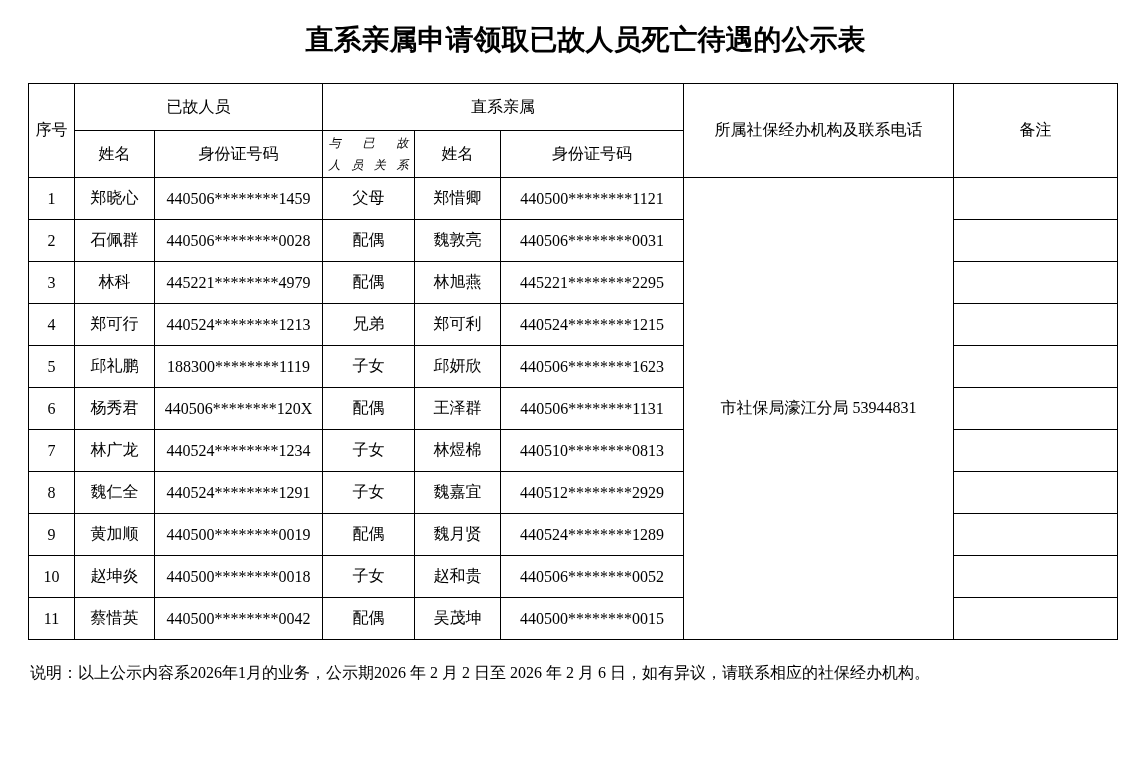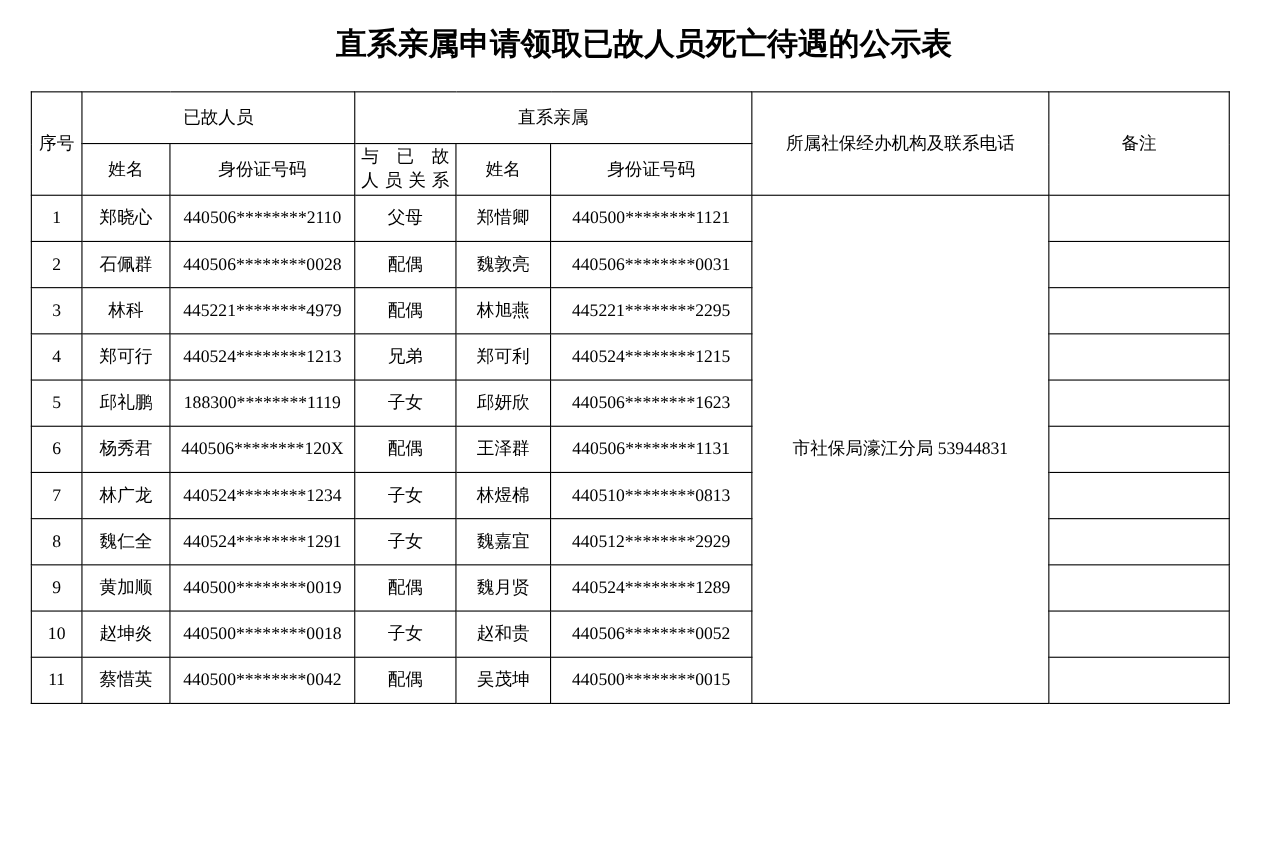--- a/index.html
+++ b/index.html
@@ -43,21 +43,22 @@
     overflow: hidden;
     white-space: nowrap;
   }
   .notice thead tr { height: 47px; }
   .notice tbody tr { height: 42px; }
   .relwrap { width: 80px; margin: 0 auto; }
   .relwrap div {
     text-align: justify;
     text-align-last: justify;
     line-height: 22px;
-    font-size: 16px;
+    font-size: 12px;
+    font-style: italic;
   }
   .c-agency { font-size: 16px; }
   .note {
     position: absolute;
     left: 30px;
     top: 662px;
     width: 1100px;
     font-size: 16px;
     line-height: 22px;
     text-align: left;
@@ -99,21 +100,21 @@
           </div>
         </th>
         <th>姓名</th>
         <th>身份证号码</th>
       </tr>
     </thead>
     <tbody>
     <tr>
           <td class="c-no">1</td>
           <td class="c-deceased_name">郑晓心</td>
-          <td class="c-deceased_id">440506********2110</td>
+          <td class="c-deceased_id">440506********1459</td>
           <td class="c-relation">父母</td>
           <td class="c-relative_name">郑惜卿</td>
           <td class="c-relative_id">440500********1121</td>
           <td class="c-agency" rowspan="11">市社保局濠江分局 53944831</td>
           <td class="c-remark"></td>
         </tr>
         <tr>
           <td class="c-no">2</td>
           <td class="c-deceased_name">石佩群</td>
           <td class="c-deceased_id">440506********0028</td>
@@ -199,14 +200,15 @@
           <td class="c-deceased_name">蔡惜英</td>
           <td class="c-deceased_id">440500********0042</td>
           <td class="c-relation">配偶</td>
           <td class="c-relative_name">吴茂坤</td>
           <td class="c-relative_id">440500********0015</td>
           <td class="c-remark"></td>
         </tr>
       </tbody>
   </table>
 
+  <div class="note">说明：以上公示内容系2026年1月的业务，公示期2026 年 2 月 2 日至 2026 年 2 月 6 日，如有异议，请联系相应的社保经办机构。</div>
 
 </div>
 
 </body></html>

